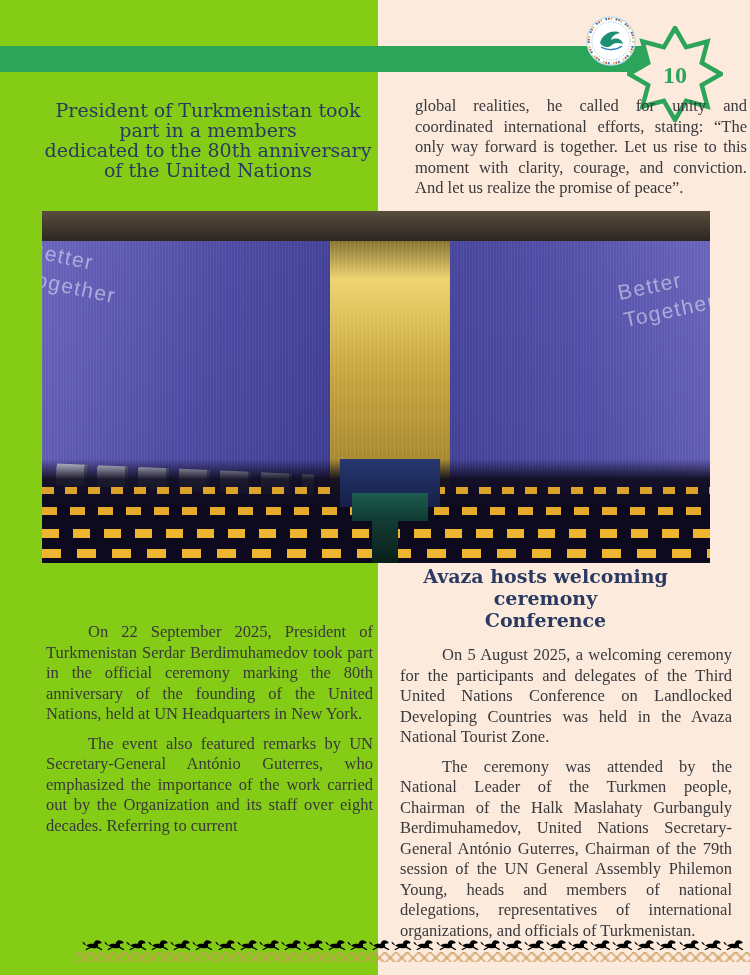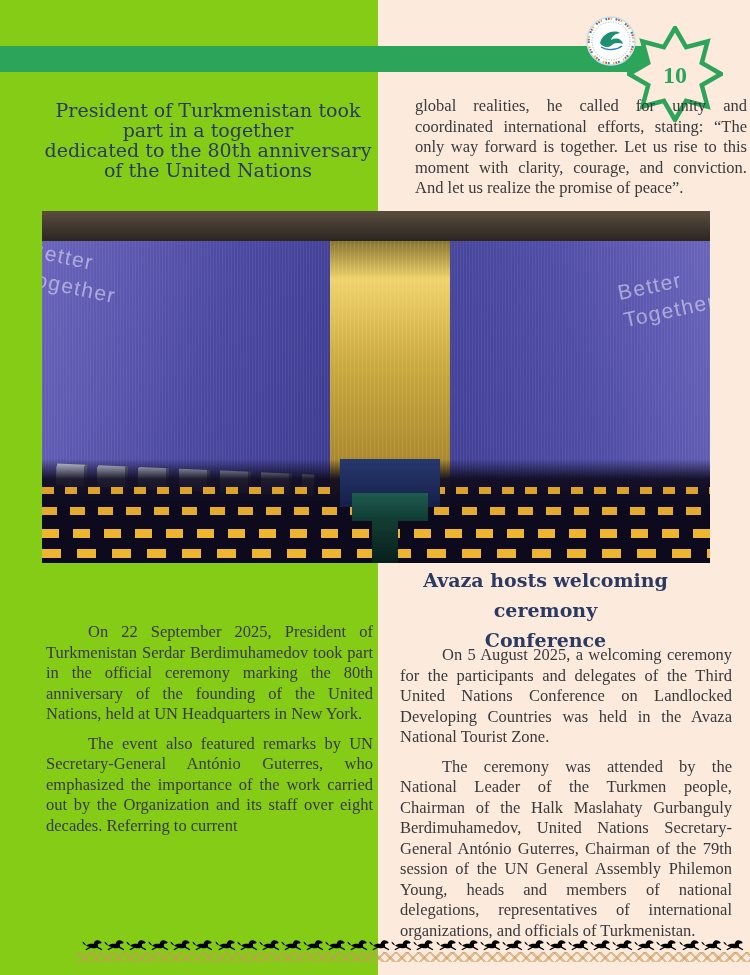--- a/index.html
+++ b/index.html
@@ -20,21 +20,21 @@
   .emblem{position:absolute;left:586px;top:16px;width:50px;height:50px;}
   .star{position:absolute;left:627px;top:26px;width:96px;height:96px;}
   .star text{font-family:"Liberation Serif",serif;font-weight:bold;font-size:24px;
         fill:var(--accent-green);}
   
   .article-title{position:absolute;left:40px;top:100px;width:336px;text-align:center;
         font-family:"DejaVu Serif",serif;font-weight:normal;font-size:19px;line-height:20px;
         color:var(--heading-navy);}
   .article-title span{display:block;}
   .right-title{position:absolute;left:378px;top:565px;width:335px;text-align:center;
-        font-family:"DejaVu Serif",serif;font-weight:bold;font-size:19px;line-height:30px;
+        font-family:"DejaVu Serif",serif;font-weight:bold;font-size:19px;line-height:22px;
         color:var(--heading-navy);}
   .right-title span{display:block;}
   .bodytext{font-size:16.5px;line-height:20.5px;color:var(--body-ink);text-align:justify;}
   .bodytext p{margin-bottom:9px;}
   .bodytext p.indent{text-indent:42px;}
   .col-right-top{position:absolute;left:380px;top:96px;width:332px;margin-left:35px;}
   .col-left-body{position:absolute;left:46px;top:578px;width:327px;margin-top:44px;}
   .col-right-body{position:absolute;left:400px;top:645px;width:332px;}
   
   .photo{position:absolute;left:42px;top:211px;width:668px;height:352px;
@@ -104,21 +104,21 @@
     <path d="M15 31 C21 35 31 34 36 30" stroke="#2a7fc0" stroke-width="1.3" fill="none"></path>
   </svg>
 
   <svg class="star" viewBox="0 0 96 96">
     <polygon points="48,2 59.1,21.2 80.5,15.5 74.8,36.9 94,48 74.8,59.1 80.5,80.5 59.1,74.8 48,94 36.9,74.8 15.5,80.5 21.2,59.1 2,48 21.2,36.9 15.5,15.5 36.9,21.2" fill="#fcebdd" stroke="#2ca45a" stroke-width="4.5" stroke-linejoin="miter"></polygon>
     <text x="48" y="57" text-anchor="middle">10</text>
   </svg>
 
   <h1 class="article-title">
     <span>President of Turkmenistan took</span>
-    <span>part in a together</span>
+    <span>part in a members</span>
     <span>dedicated to the 80th anniversary</span>
     <span>of the United Nations</span>
   </h1>
 
   <div class="col-right-top bodytext">
     <p>global realities, he called for unity and coordinated international efforts, stating: “The only way forward is together. Let us rise to this moment with clarity, courage, and conviction. And let us realize the promise of peace”.</p>
   </div>
 
   <figure class="photo">
     <div class="wall wall-left"></div>

